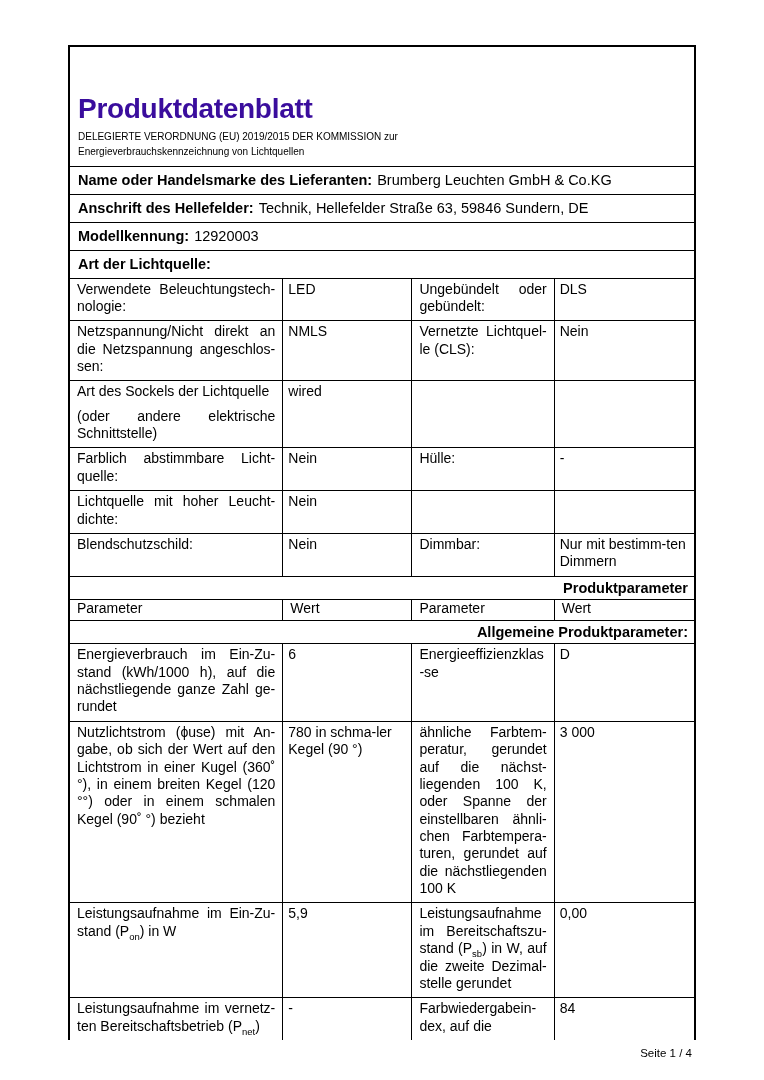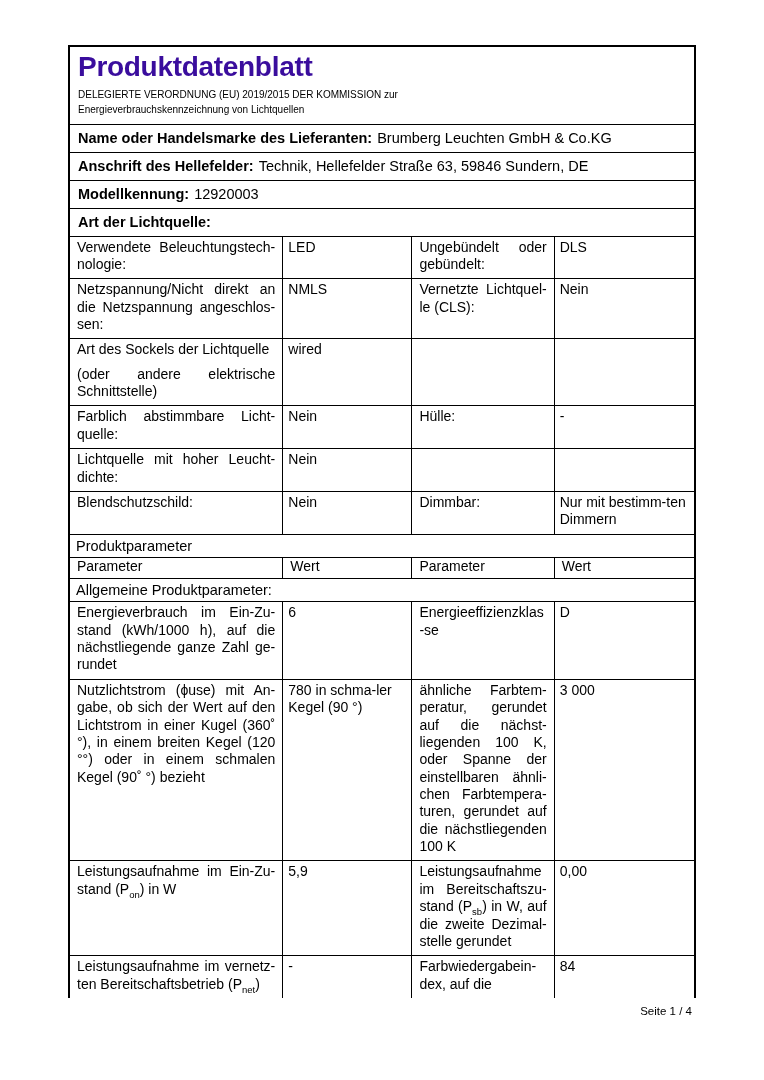--- a/index.html
+++ b/index.html
@@ -13,21 +13,21 @@
     -webkit-font-smoothing: antialiased;
   }
   .doc {
     margin: 45px 68px 0 68px;
     width: 628px;
     border: 2px solid #000;
     border-bottom: none;
     box-sizing: border-box;
     background: #fff;
   }
-  .title-block { padding: 5px 8px 7px 8px; }
+  .title-block { padding: 5px 8px 7px 8px; margin-top: 42px; }
   .doc-title {
     margin: 0 0 6px 0;
     font-size: 28px;
     font-weight: bold;
     line-height: 1.08;
     letter-spacing: -0.3px;
   }
   .regulation {
     margin: 0;
     font-size: 10px;
@@ -63,22 +63,22 @@
     text-align: justify;
     line-height: 1.24;
   }
   td.param-cell p { margin: 0; }
   td.param-cell p + p { margin-top: 7px; }
   td.value-cell {
     padding: 2px 5px 5px 5px;
     line-height: 1.24;
   }
   td.section-cell {
-    text-align: left;
-    font-weight: normal;
+    text-align: right;
+    font-weight: bold;
     font-size: 14.5px;
     padding: 2px 6px 2px 6px;
     line-height: 1.25;
   }
   td.col-head {
     padding: 0 7px 3px 7px;
     line-height: 1.25;
   }
   sub { font-size: 0.68em; line-height: 0; }
 

